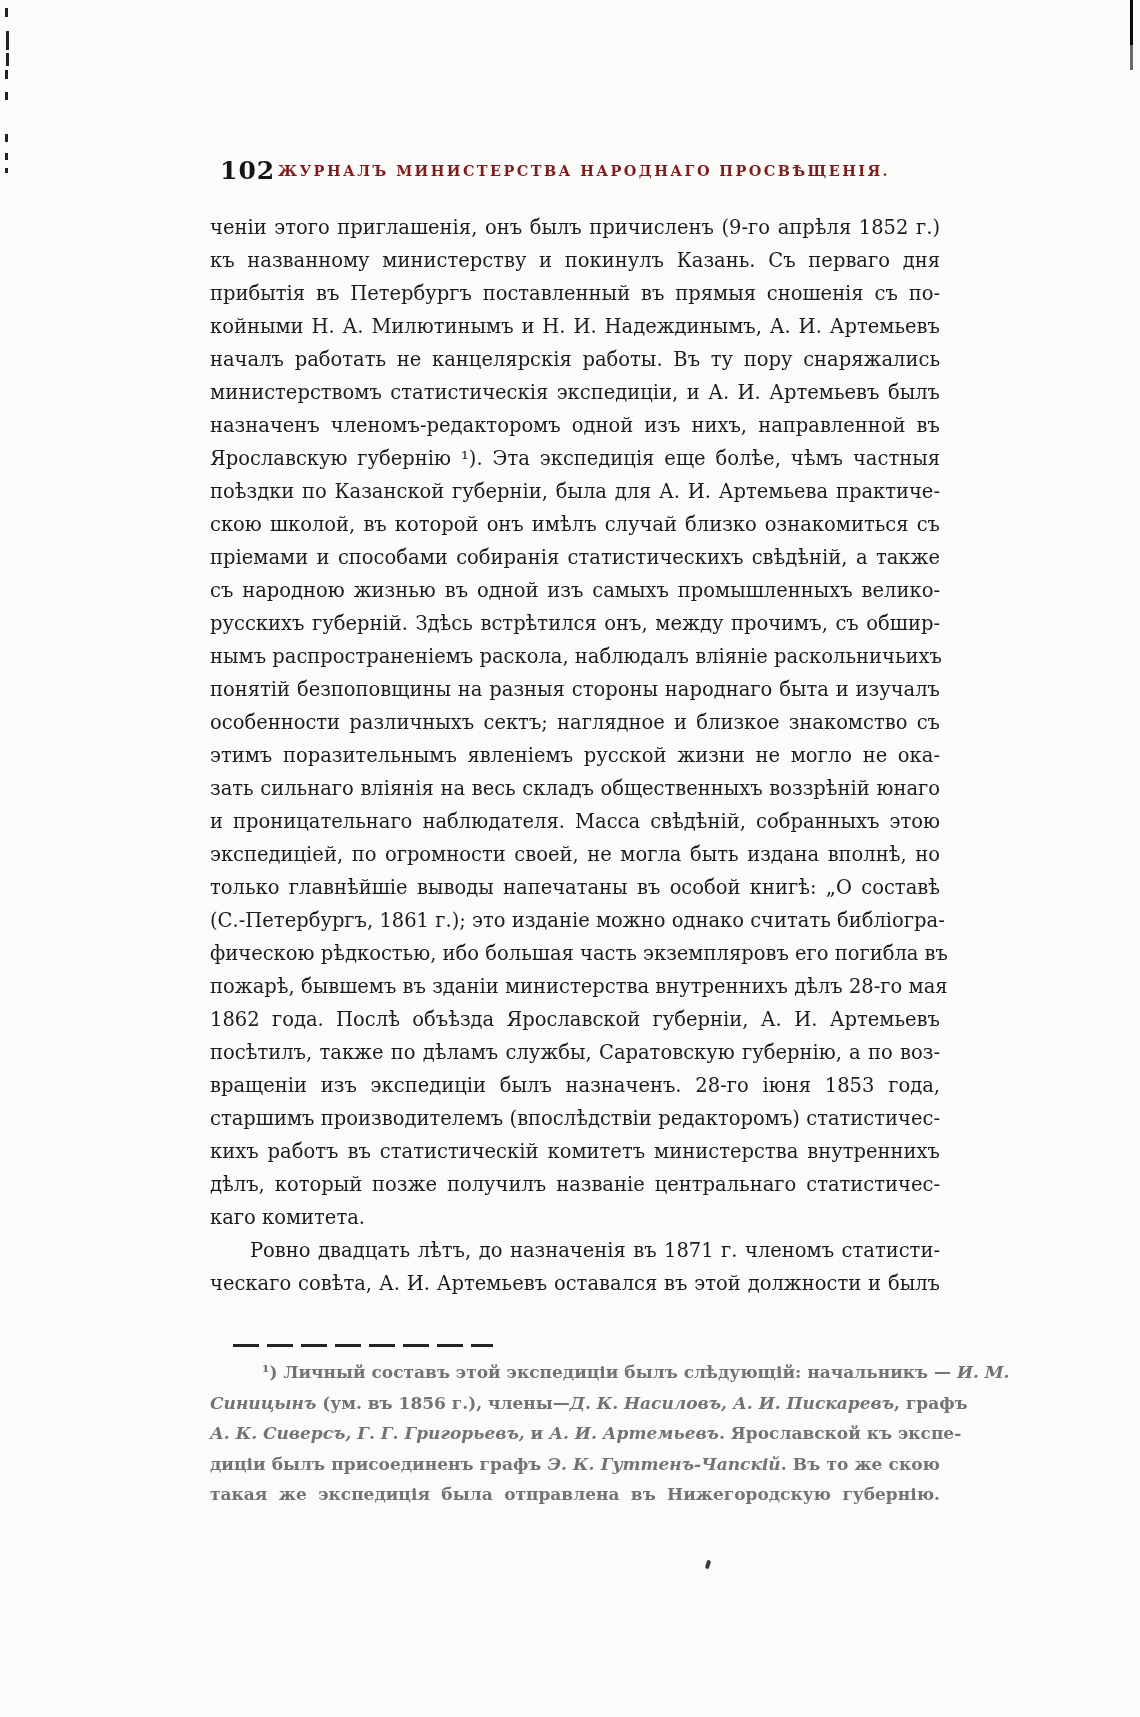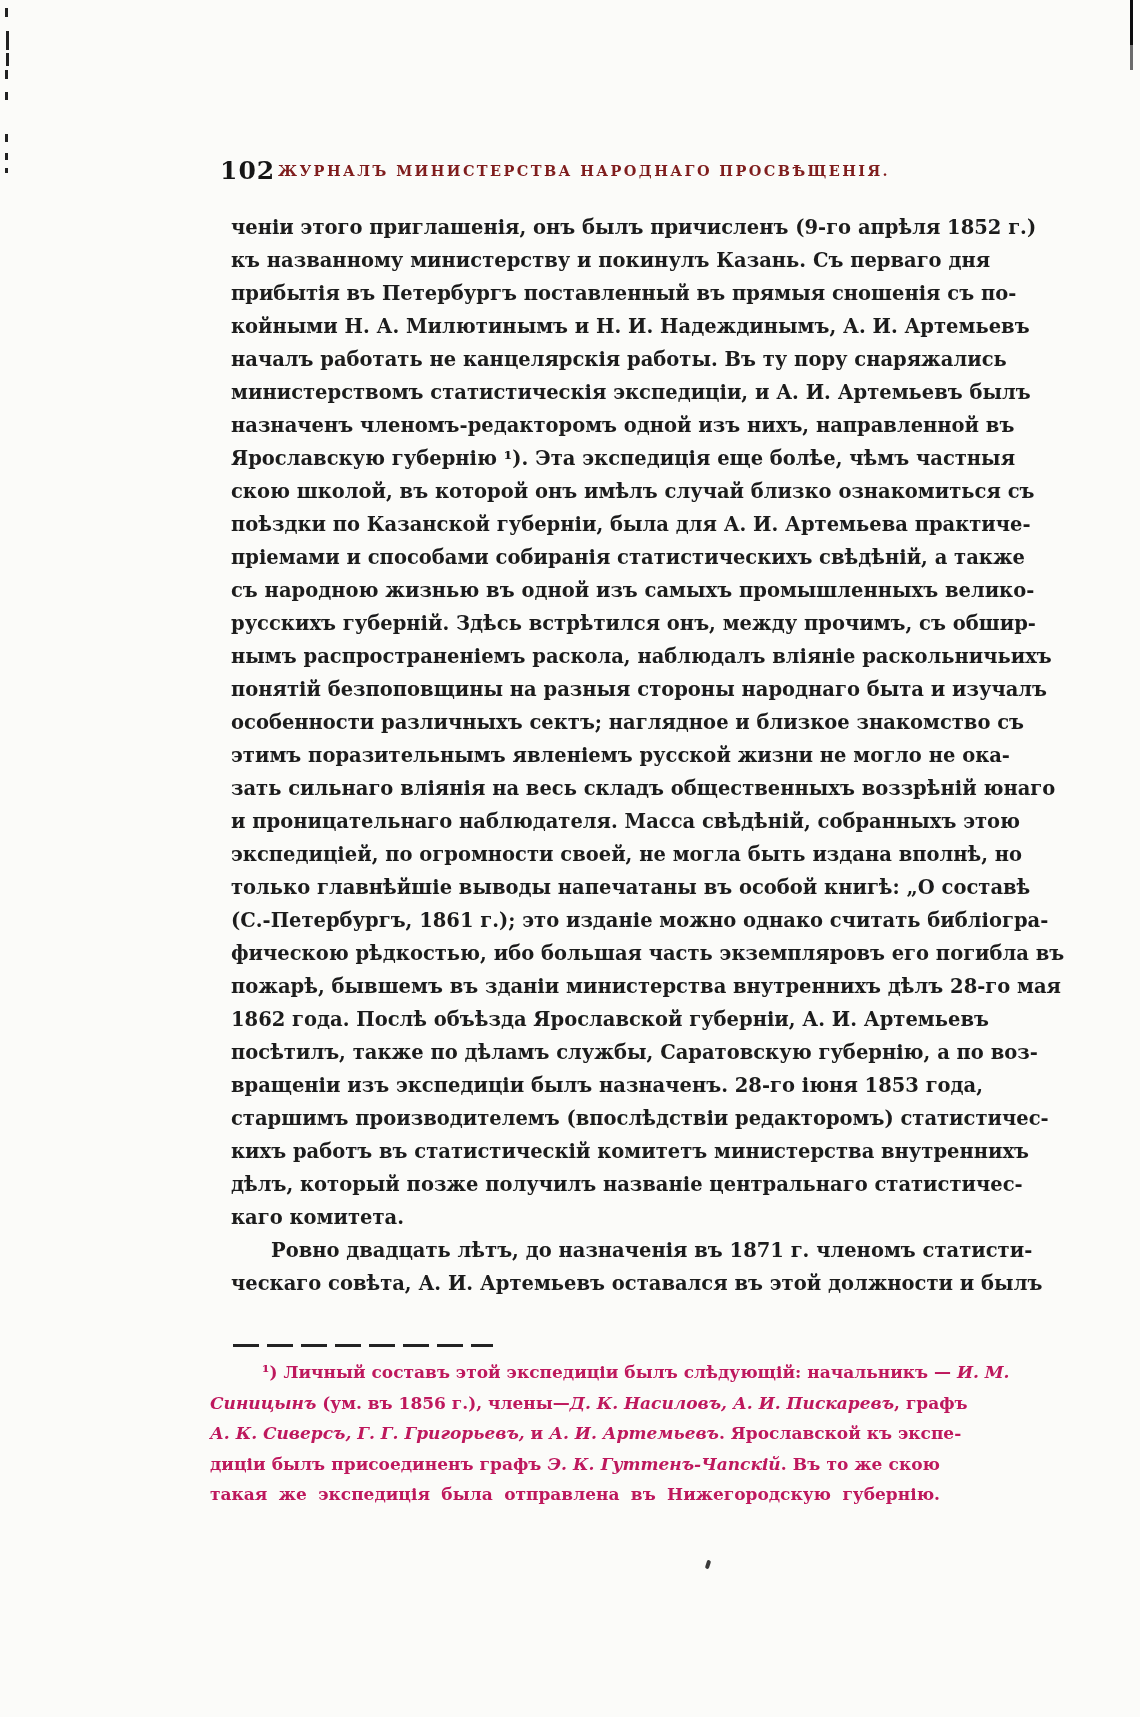--- a/index.html
+++ b/index.html
@@ -22,36 +22,36 @@
     font-size:25px;font-weight:bold;letter-spacing:1px;color:#151515;
   }
   .running-title{
     position:absolute;left:60px;right:20px;top:6px;text-align:left;
     font-size:14.5px;font-weight:bold;letter-spacing:2.4px;color:#7f1d1d;
     white-space:nowrap;
   }
   
   .body-text{
     position:absolute;left:210px;top:211px;width:730px;
-    font-size:19.5px;font-weight:bold;color:#1c1c1c;margin-left:21px;
+    font-size:19.5px;font-weight:normal;color:#1c1c1c;
   }
   .body-text .tline{
     height:33px;line-height:33px;white-space:nowrap;
     text-align:justify;text-align-last:justify;
   }
   .tline.last{text-align-last:left;}
   .tline.indent{text-indent:40px;}
   
   .footnote-separator{
     position:absolute;left:233px;top:1344px;width:260px;height:3px;
     background:repeating-linear-gradient(90deg,#232323 0 26px,transparent 26px 34px);
   }
   .footnote{
     position:absolute;left:210px;top:1357px;width:730px;
-    font-size:17px;font-weight:bold;color:#be185d;
+    font-size:17px;font-weight:bold;color:#737373;
   }
   .footnote .tline{
     height:30.5px;line-height:30.5px;white-space:nowrap;
     text-align:justify;text-align-last:justify;
   }
   .footnote .tline.indent{text-indent:52px;}
   .it{font-style:italic;}
   
   .edge-mark{position:absolute;background:#222;width:3px;}
   .corner-line{
@@ -75,22 +75,22 @@
 
   <div class="body-text">
       <div class="tline"><span>ченіи этого приглашенія, онъ былъ причисленъ (9-го апрѣля 1852 г.)</span></div>
       <div class="tline"><span>къ названному министерству и покинулъ Казань. Съ перваго дня</span></div>
       <div class="tline"><span>прибытія въ Петербургъ поставленный въ прямыя сношенія съ по-</span></div>
       <div class="tline"><span>койными Н. А. Милютинымъ и Н. И. Надеждинымъ, А. И. Артемьевъ</span></div>
       <div class="tline"><span>началъ работать не канцелярскія работы. Въ ту пору снаряжались</span></div>
       <div class="tline"><span>министерствомъ статистическія экспедиціи, и А. И. Артемьевъ былъ</span></div>
       <div class="tline"><span>назначенъ членомъ-редакторомъ одной изъ нихъ, направленной въ</span></div>
       <div class="tline"><span>Ярославскую губернію ¹). Эта экспедиція еще болѣе, чѣмъ частныя</span></div>
+      <div class="tline"><span>поѣздки по Казанской губерніи, была для А. И. Артемьева практиче-</span></div>
       <div class="tline"><span>скою школой, въ которой онъ имѣлъ случай близко ознакомиться съ</span></div>
-      <div class="tline"><span>поѣздки по Казанской губерніи, была для А. И. Артемьева практиче-</span></div>
       <div class="tline"><span>пріемами и способами собиранія статистическихъ свѣдѣній, а также</span></div>
       <div class="tline"><span>съ народною жизнью въ одной изъ самыхъ промышленныхъ велико-</span></div>
       <div class="tline"><span>русскихъ губерній. Здѣсь встрѣтился онъ, между прочимъ, съ обшир-</span></div>
       <div class="tline"><span>нымъ распространеніемъ раскола, наблюдалъ вліяніе раскольничьихъ</span></div>
       <div class="tline"><span>понятій безпоповщины на разныя стороны народнаго быта и изучалъ</span></div>
       <div class="tline"><span>особенности различныхъ сектъ; наглядное и близкое знакомство съ</span></div>
       <div class="tline"><span>этимъ поразительнымъ явленіемъ русской жизни не могло не ока-</span></div>
       <div class="tline"><span>зать сильнаго вліянія на весь складъ общественныхъ воззрѣній юнаго</span></div>
       <div class="tline"><span>и проницательнаго наблюдателя. Масса свѣдѣній, собранныхъ этою</span></div>
       <div class="tline"><span>экспедиціей, по огромности своей, не могла быть издана вполнѣ, но</span></div>

